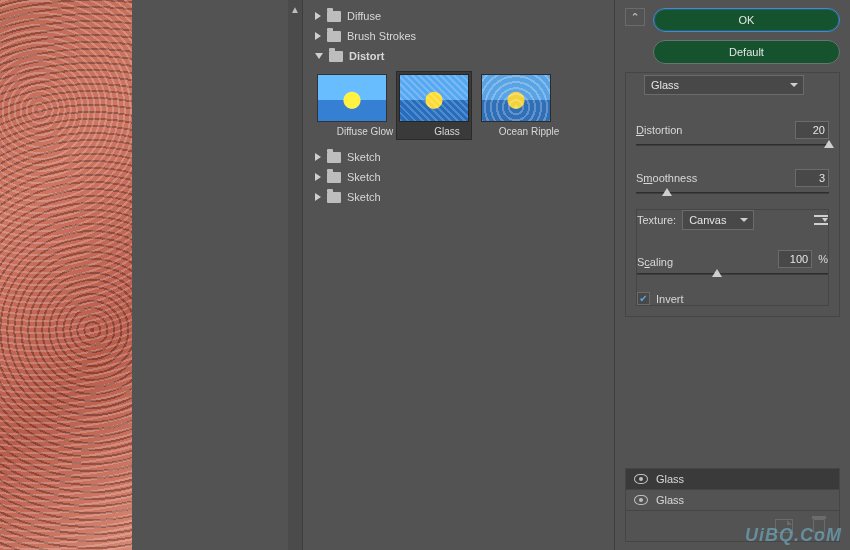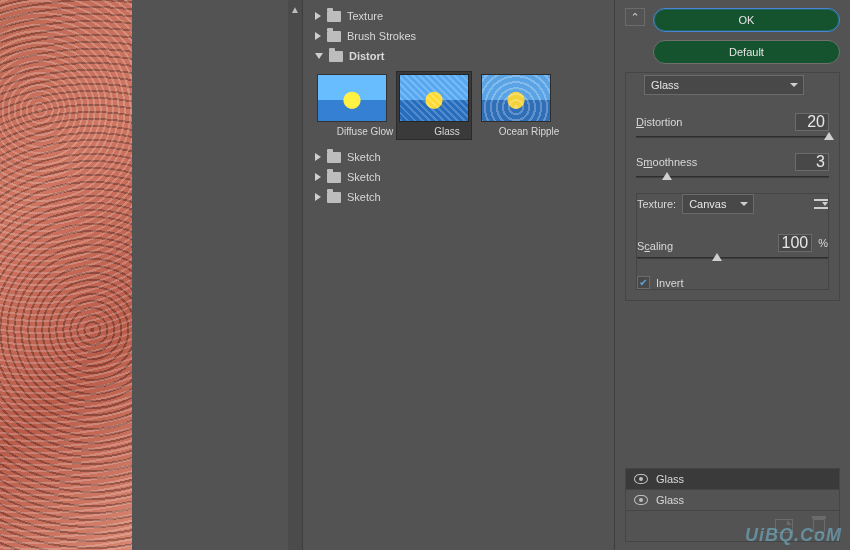--- a/index.html
+++ b/index.html
@@ -49,24 +49,24 @@
 .btns { flex: 1; display: flex; flex-direction: column; gap: 8px; }
 .big-btn { height: 24px; border-radius: 12px; border: 1px solid #707070; background: #14532d; color: #e6e6e6; display: flex; align-items: center; justify-content: center; cursor: pointer; }
 .big-btn.primary { border: 1px solid #4a84d6; box-shadow: 0 0 0 1px rgba(74,132,214,0.3) inset; }
 
 .group { border: 1px solid #454545; padding: 12px 10px 10px 10px; position: relative; }
 .group-select { position: absolute; top: -10px; left: 8px; background: #535353; }
 select { background: #484848; color: #e6e6e6; border: 1px solid #6b6b6b; height: 20px; padding: 0 18px 0 6px; font-size: 11px; appearance: none; }
 .sel-wrap { position: relative; display: inline-block; }
 .sel-wrap::after { content: ""; position: absolute; right: 6px; top: 8px; width: 0; height: 0; border-left: 4px solid transparent; border-right: 4px solid transparent; border-top: 4px solid #cfcfcf; pointer-events: none; }
 
-.slider-row { display: flex; align-items: center; justify-content: space-between; margin-top: 8px; }
+.slider-row { display: flex; align-items: center; justify-content: space-between; margin-top: 16px; }
 .slider-row label { color: #d8d8d8; }
 .slider-row .u { text-decoration: underline; }
-.num-input { width: 34px; height: 18px; background: #484848; border: 1px solid #6b6b6b; color: #e6e6e6; text-align: right; padding-right: 3px; font-size: 16px; }
+.num-input { width: 34px; height: 18px; background: #484848; border: 1px solid #6b6b6b; color: #e6e6e6; text-align: right; padding-right: 3px; font-size: 11px; }
 .track { position: relative; height: 12px; margin: 2px 0 8px 0; }
 .track-line { position: absolute; left: 0; right: 0; top: 3px; height: 2px; background: #3e3e3e; border-top: 1px solid #2e2e2e; }
 .thumb-knob { position: absolute; top: -1px; width: 0; height: 0; border-left: 5px solid transparent; border-right: 5px solid transparent; border-bottom: 8px solid #cfcfcf; transform: translateX(-5px); }
 .inner-group { border: 1px solid #454545; margin-top: 4px; }
 .row { display: flex; align-items: center; gap: 6px; }
 .hamburger { width: 14px; height: 10px; display: inline-flex; flex-direction: column; justify-content: space-between; margin-left: auto; }
 .hamburger span { height: 2px; background: #cfcfcf; }
 .hamburger .caret { width: 0; height: 0; border-left: 3px solid transparent; border-right: 3px solid transparent; border-top: 4px solid #cfcfcf; align-self: flex-end; background: none; }
 .chk { display: flex; align-items: center; gap: 6px; margin-top: 10px; }
 .chk-box { width: 13px; height: 13px; background: #484848; border: 1px solid #6b6b6b; display: flex; align-items: center; justify-content: center; color: #5aa4e6; font-size: 10px; }
@@ -94,21 +94,21 @@
 
   <div class="mid">
     <div class="scroll-track"></div>
     <div class="scroll-up">▲</div>
   </div>
 
   <div class="gallery">
     <div class="cat">
       <span class="tri closed"></span>
       <span class="folder"></span>
-      <span>Texture</span>
+      <span>Diffuse</span>
     </div>
     <div class="cat">
       <span class="tri closed"></span>
       <span class="folder"></span>
       <span>Brush Strokes</span>
     </div>
     <div class="cat">
       <span class="tri open"></span>
       <span class="folder"></span>
       <b>Distort</b>

